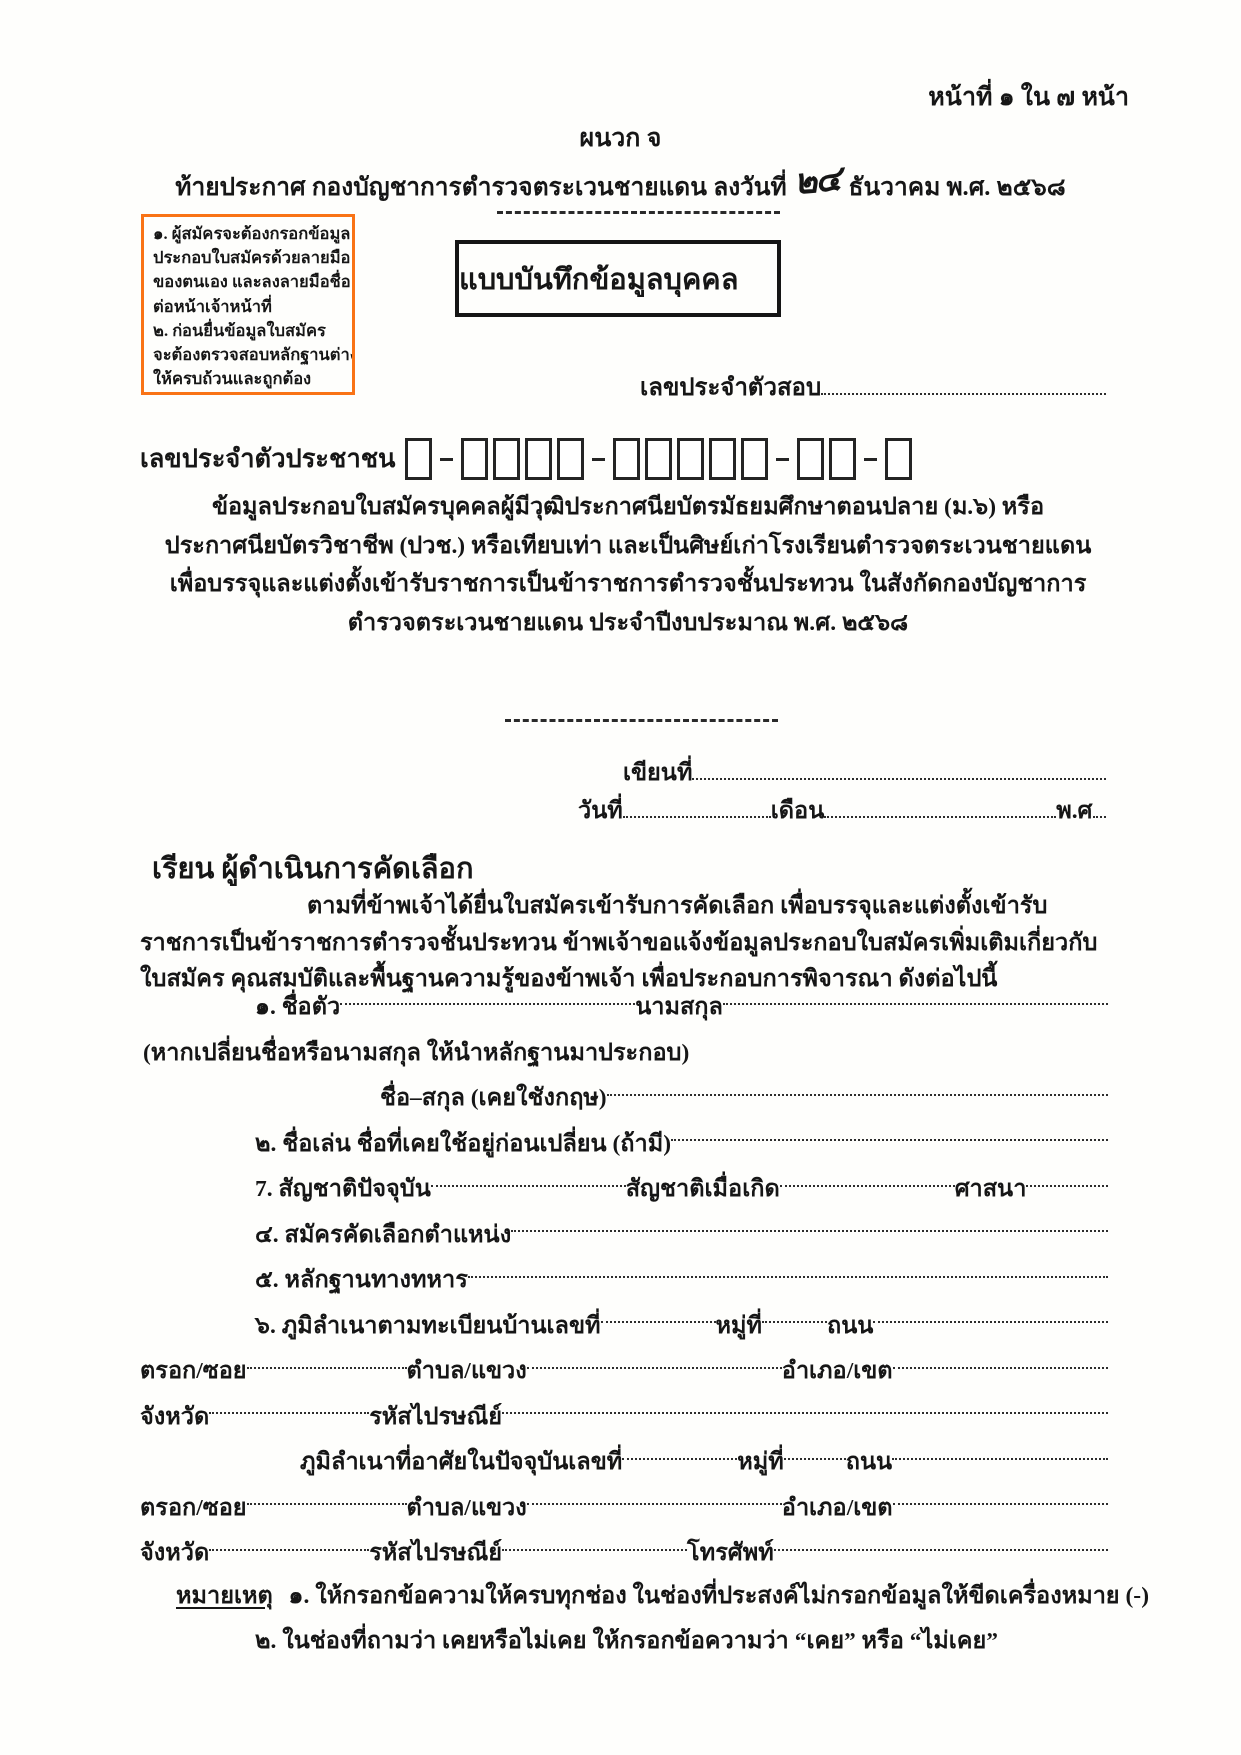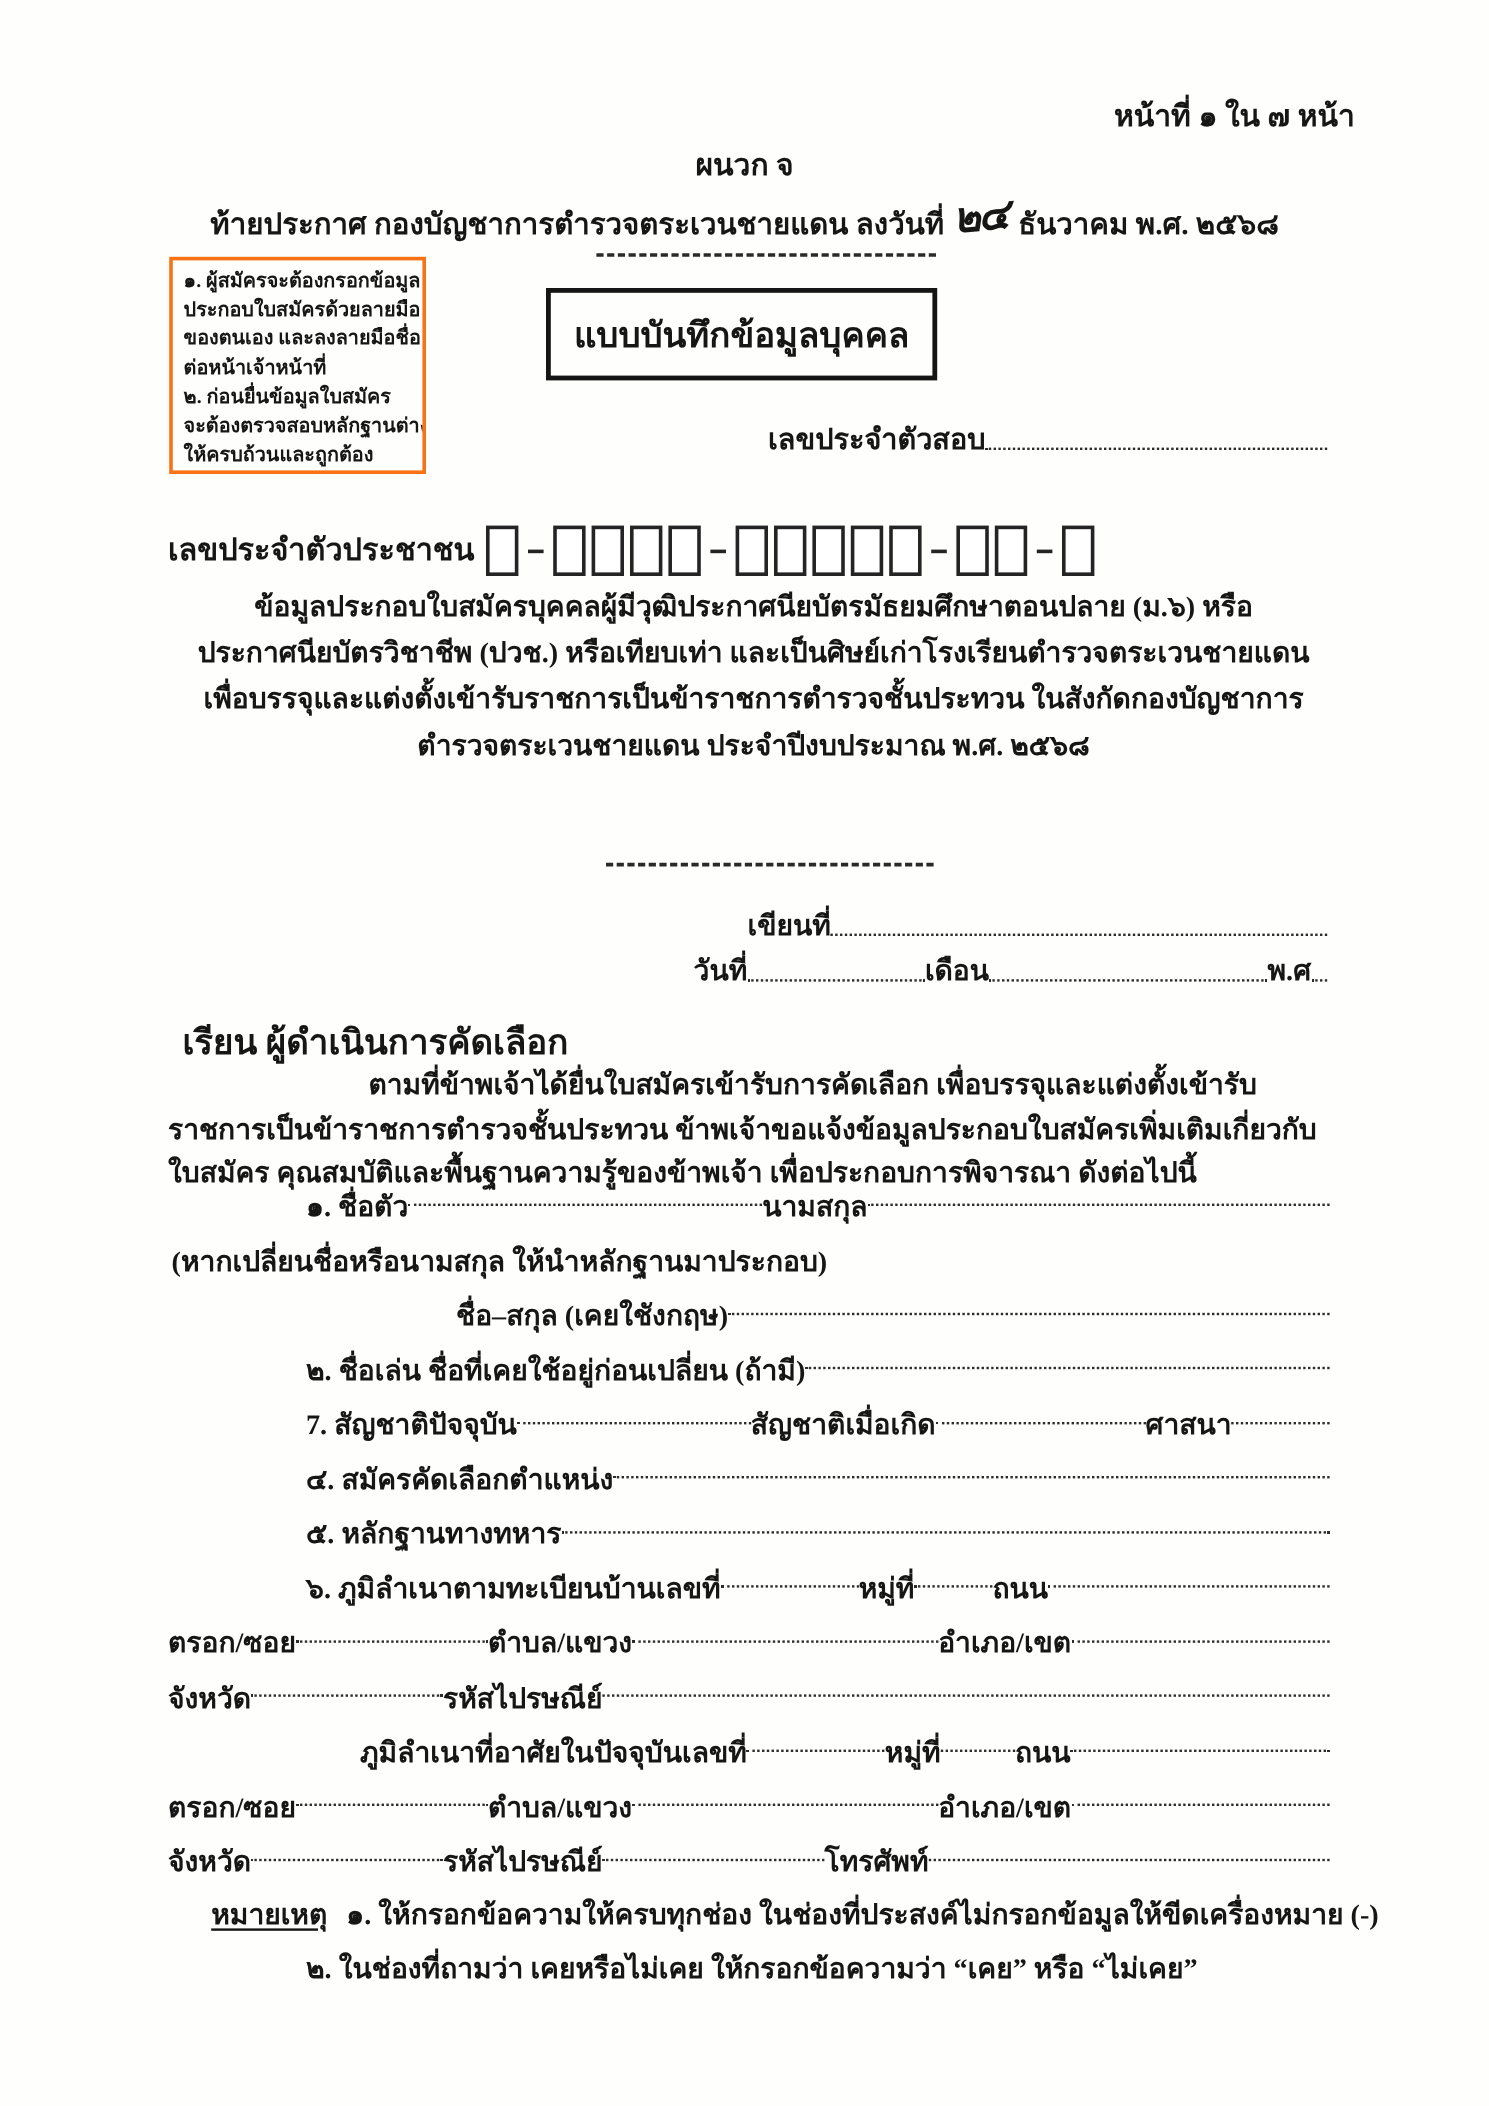--- a/index.html
+++ b/index.html
@@ -37,36 +37,36 @@
     line-height: 24.2px;
     white-space: nowrap;
     overflow: hidden;
   }
 
   .dashed-top { left: 497px; top: 211px; width: 283px; border-top: 3px dashed #2a2a2a; }
   .title-box {
     left: 455px; top: 240px;
     width: 326px; height: 77px;
     border: 4px solid #151515;
-    display: flex; align-items: center; justify-content: center;
+    display: flex; align-items: center; justify-content: flex-start;
     font-size: 29px;
   }
 
   .fl { display: flex; align-items: flex-end; }
   .flabel { white-space: nowrap; line-height: 1.25; }
   .dots {
     display: inline-block;
     flex: 1 1 auto;
     border-bottom: 2px dotted #2c2c2c;
     height: 3px;
     margin-bottom: 7px;
     min-width: 8px;
   }
 
-  .exam-line { left: 640px; top: 346px; width: 466px; height: 36px; font-size: 24px; }
+  .exam-line { left: 640px; top: 366px; width: 466px; height: 36px; font-size: 24px; }
 
   .citizen-row { left: 140px; top: 438px; display: flex; align-items: center; gap: 10px; font-size: 25.5px; }
   .idboxes { display: flex; align-items: center; gap: 5px; }
   .idbox { width: 27px; height: 42px; border: 3px solid #242424; background: #fff; }
   .iddash { width: 13px; height: 3px; background: #242424; margin: 0 3px; }
 
   .intro-para {
     left: 150px; top: 487px; width: 956px;
     text-align: center;
     font-size: 23.5px; line-height: 38.5px;

